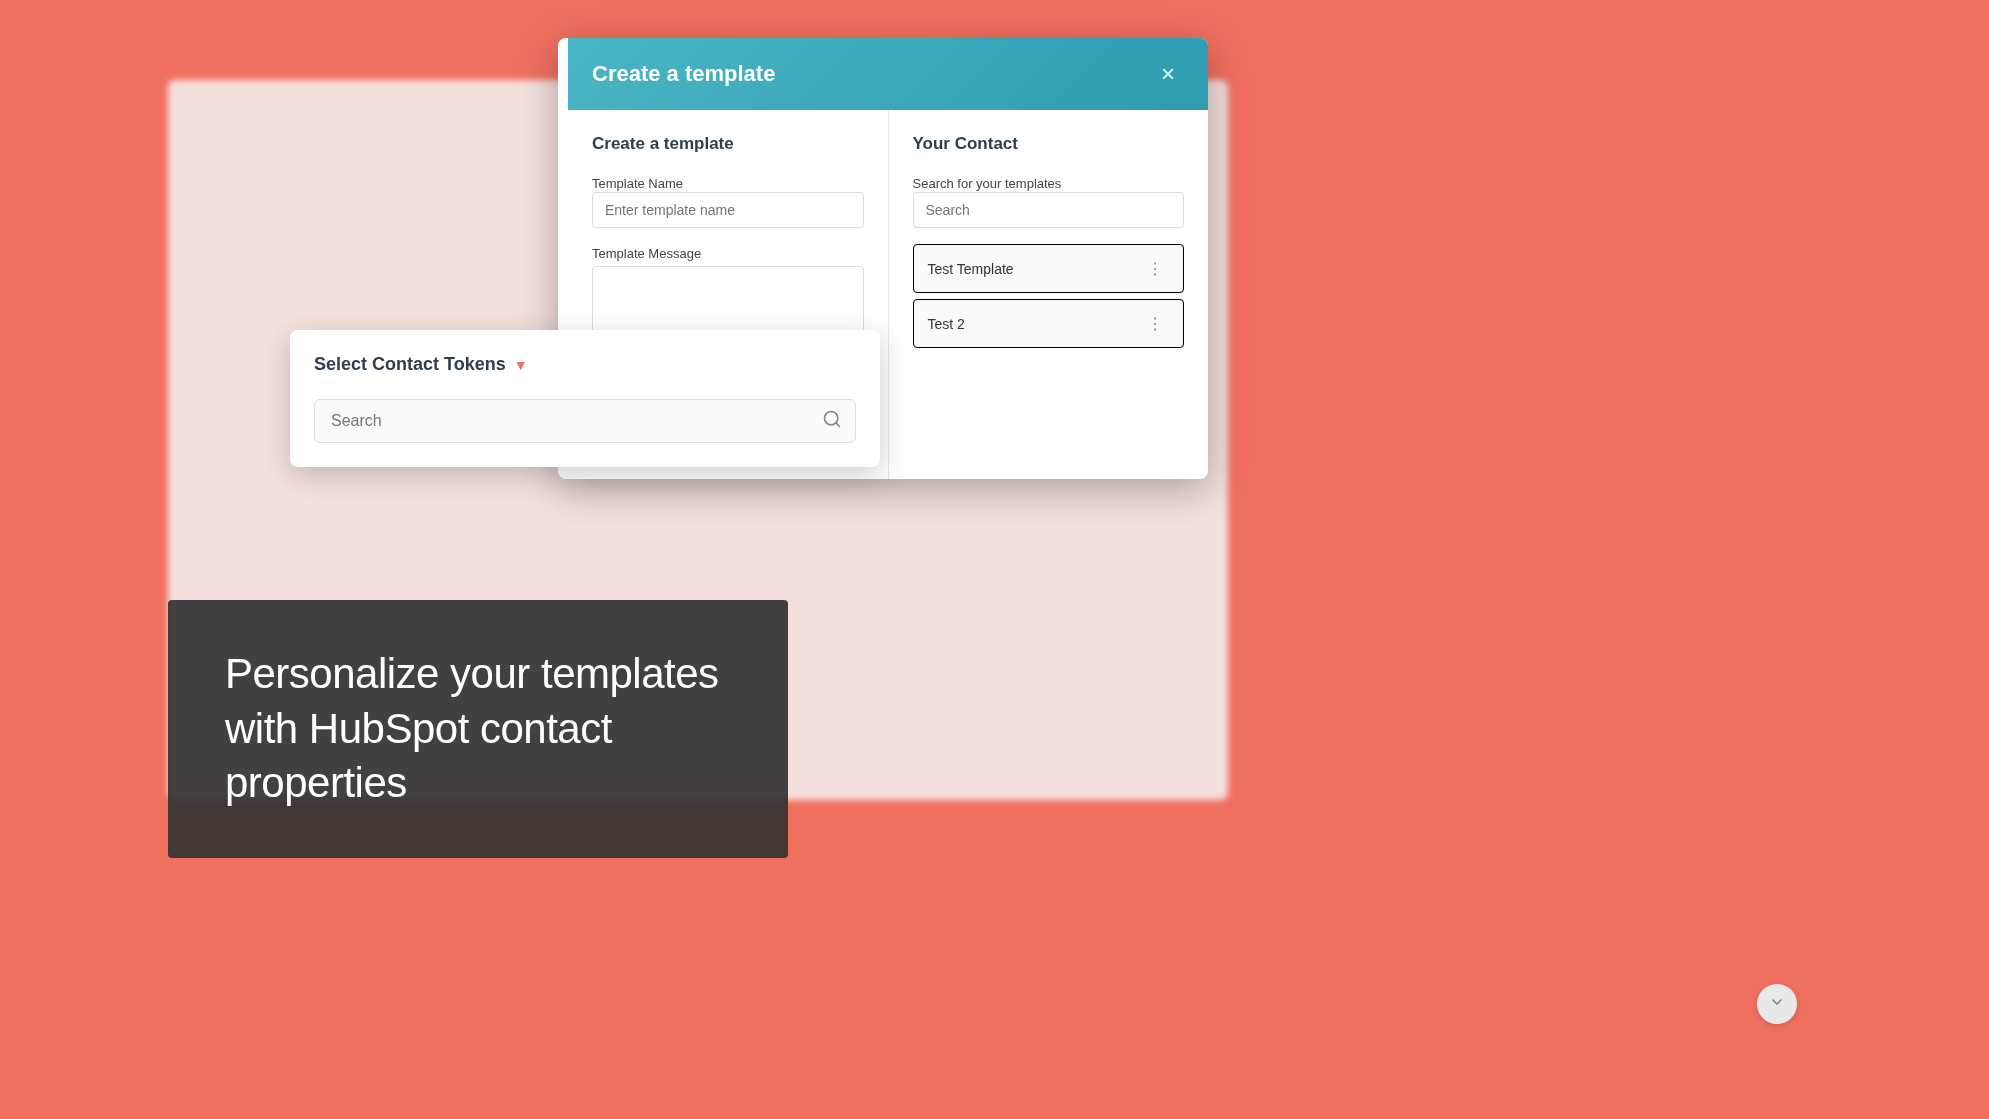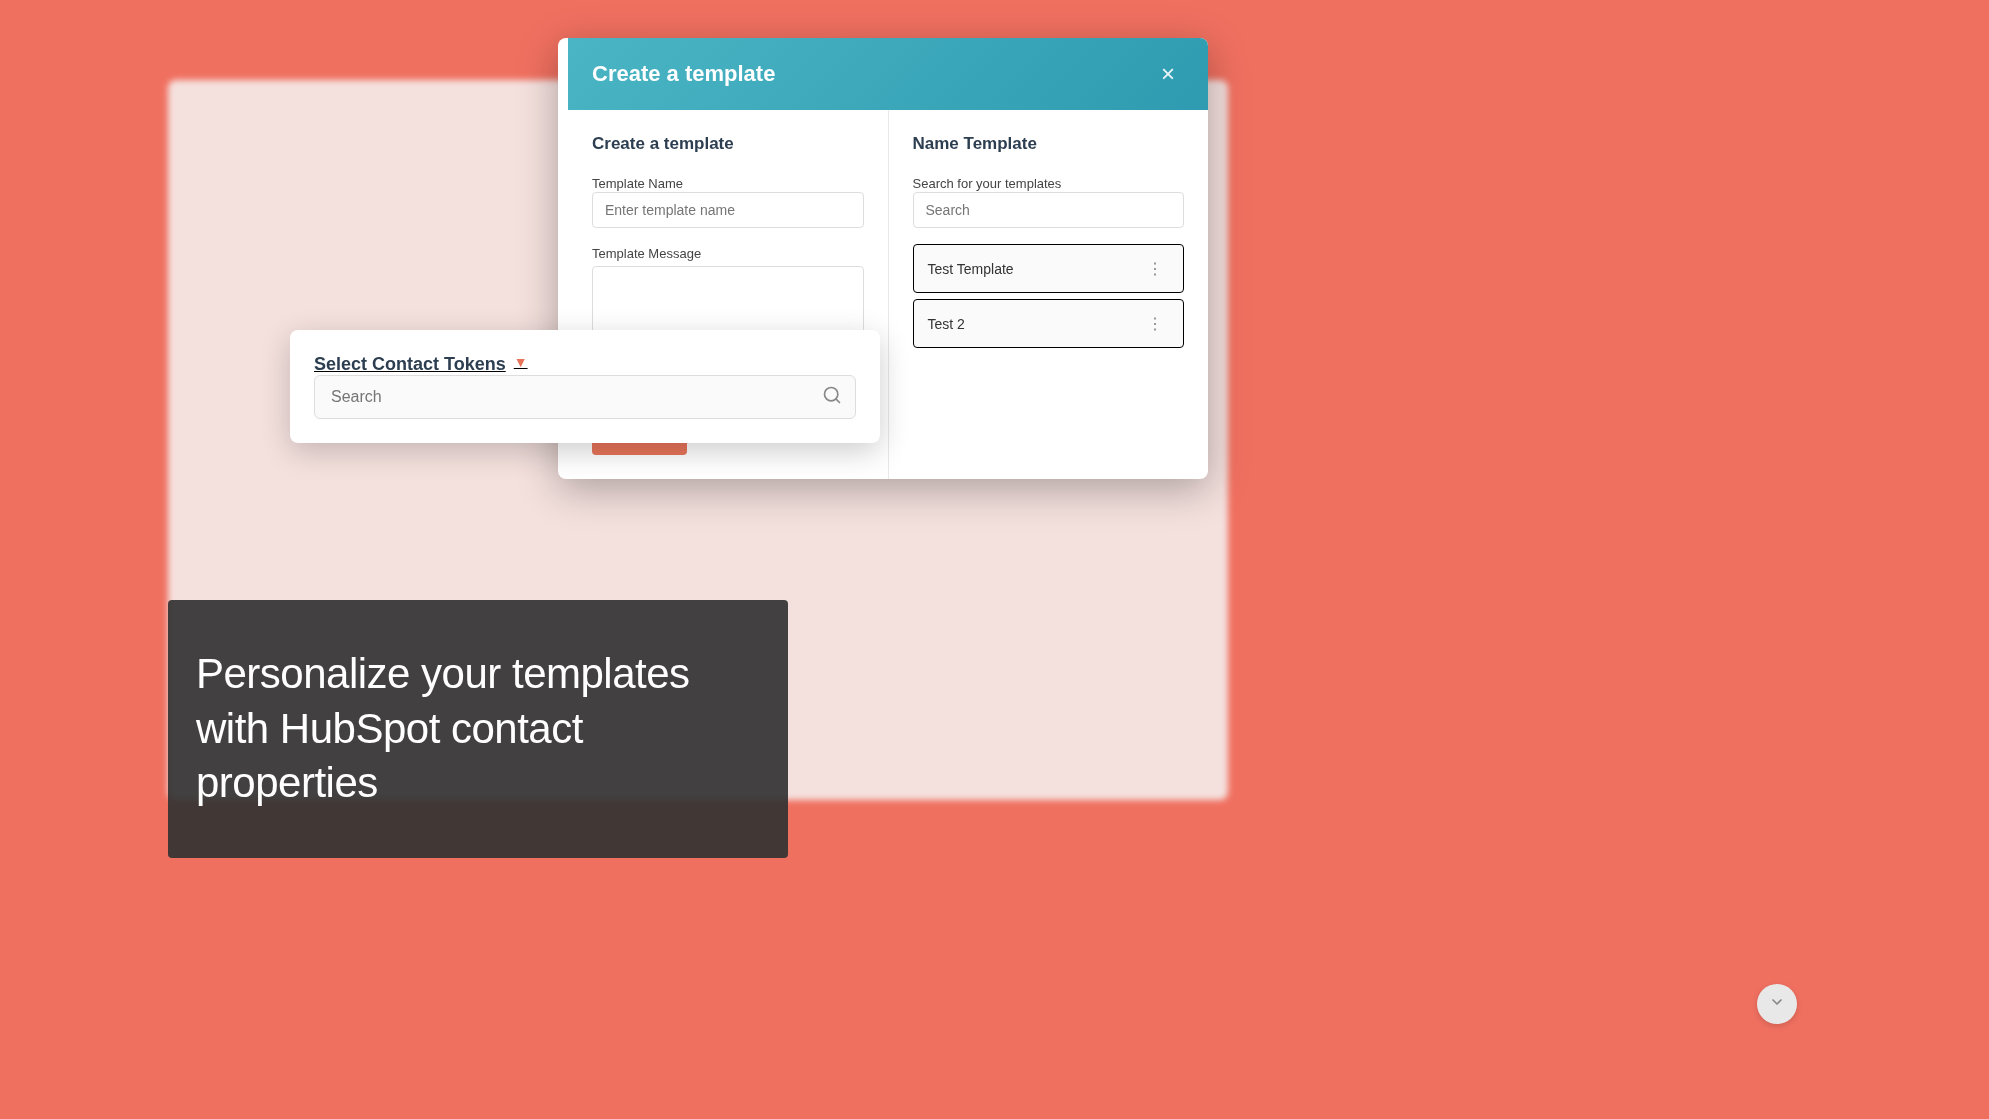--- a/index.html
+++ b/index.html
@@ -30,21 +30,21 @@
     .promo-box {
       position: absolute;
       left: 168px;
       top: 600px;
       width: 620px;
       height: 258px;
       background: rgba(50, 50, 50, 0.92);
       border-radius: 4px;
       display: flex;
       align-items: center;
-      padding: 28px;
+      padding: 57px;
     }
 
     .promo-text {
       color: #ffffff;
       font-size: 42px;
       font-weight: 300;
       line-height: 1.3;
       letter-spacing: -0.5px;
     }
 
@@ -211,23 +211,23 @@
       width: 590px;
       background: #ffffff;
       border-radius: 8px;
       box-shadow: 0 8px 30px rgba(0,0,0,0.2);
       padding: 24px;
       z-index: 100;
     }
 
     .tokens-header {
       display: flex;
+      align-items: center;
       gap: 8px;
-      margin-bottom: 0;
-      text-decoration: underline;
+      margin-bottom: 24px;
     }
 
     .tokens-title {
       font-size: 18px;
       font-weight: 600;
       color: #2c3e50;
     }
 
     .chevron-down {
       color: #e8745a;
@@ -308,21 +308,21 @@
 
       <div class="field-group">
         <label class="field-label">Template Message</label>
         <textarea class="textarea-field" style=""></textarea>
       </div>
 
       <button class="submit-btn">Submit</button>
     </div>
 
     <div class="right-panel">
-      <h2 class="panel-title">Name Template</h2>
+      <h2 class="panel-title">Your Contact</h2>
 
       <div class="field-group">
         <label class="field-label">Search for your templates</label>
         <div class="search-input-container">
           <input class="template-search" type="text" placeholder="Search" style="">
         </div>
       </div>
 
       <div>
         <div class="template-item">

